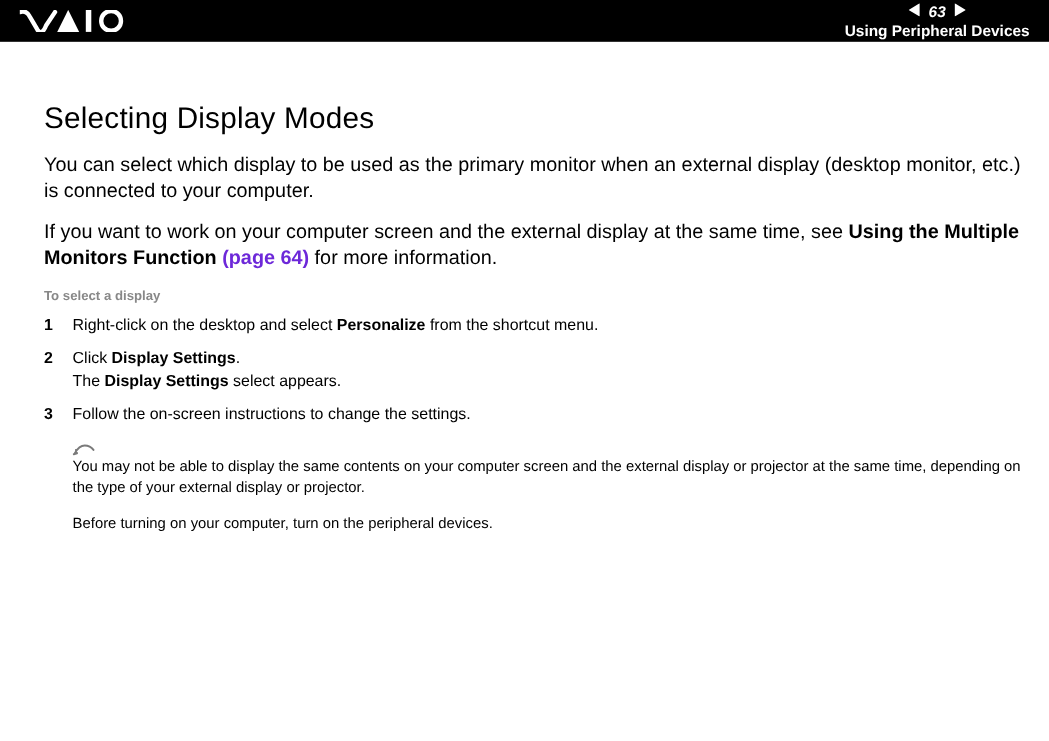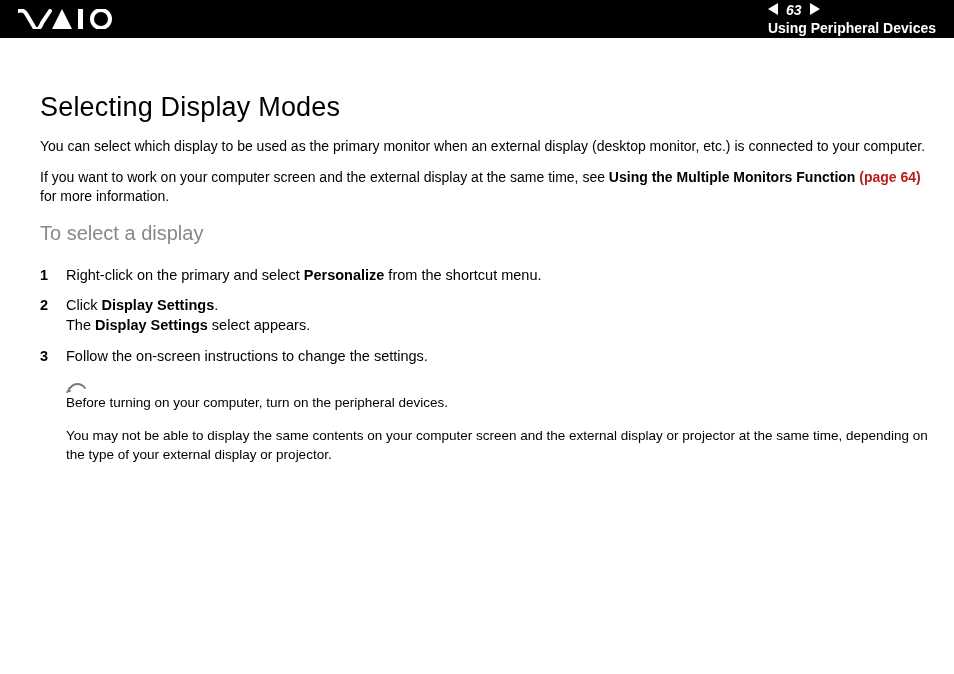--- a/index.html
+++ b/index.html
@@ -39,48 +39,48 @@
     font-size: 14px;
   }
   .section-name {
     font-weight: bold;
     font-size: 14px;
     color: #fff;
   }
   .header-right-inner {
     display: flex;
     flex-direction: column;
-    align-items: flex-start;
+    align-items: center;
     gap: 2px;
   }
   .content {
     padding: 54px 24px 0 40px;
   }
   h1 {
     font-size: 27px;
     font-weight: 400;
     margin-bottom: 14px;
     letter-spacing: 0.2px;
   }
   .intro p {
-    font-size: 14px;
+    font-size: 18px;
     line-height: 1.35;
     margin-bottom: 12px;
   }
   .intro .bold { font-weight: bold; }
   .link {
-    color: #b91c1c;
+    color: #6d28d9;
     font-weight: bold;
   }
   h2 {
-    font-size: 20px;
-    font-weight: 400;
+    font-size: 12px;
+    font-weight: 700;
     color: #888;
     margin-top: 16px;
-    margin-bottom: 20px;
+    margin-bottom: 10px;
   }
   .steps {
     font-size: 14.5px;
   }
   .step {
     display: flex;
     margin-bottom: 10px;
     line-height: 1.4;
   }
   .step-num {
@@ -143,34 +143,34 @@
     <p>
       <span>If you want to work on your computer screen and the external display at the same time, see </span><span class="bold"><span>Using the Multiple Monitors Function </span><span class="link">(page 64)</span></span><span> for more information.</span>
     </p>
   </div>
 
   <h2>To select a display</h2>
 
   <div class="steps" id="steps-container">
       <div class="step">
         <div class="step-num">1</div>
-        <div class="step-text"><span>Right-click on the primary and select </span><span class="bold">Personalize</span><span> from the shortcut menu.</span></div>
+        <div class="step-text"><span>Right-click on the desktop and select </span><span class="bold">Personalize</span><span> from the shortcut menu.</span></div>
       </div>
       <div class="step">
         <div class="step-num">2</div>
         <div class="step-text"><span>Click </span><span class="bold">Display Settings</span><span>.</span><br><span>The </span><span class="bold">Display Settings</span><span> select appears.</span></div>
       </div>
       <div class="step">
         <div class="step-num">3</div>
         <div class="step-text"><span>Follow the on-screen instructions to change the settings.</span></div>
       </div>
     </div>
 
   <div class="note-section">
     <div class="note-icon">
       <svg width="22" height="14" viewBox="0 0 22 14">
         <path d="M 2 11 Q 6 4 11 4 Q 16 4 19 8 M 4 11 L 1 12 M 4 11 L 3 8" stroke="#7a7a7a" stroke-width="1.8" fill="none" stroke-linecap="round"></path>
       </svg>
     </div>
+    <p class="note-text">You may not be able to display the same contents on your computer screen and the external display or projector at the same time, depending on the type of your external display or projector.</p>
     <p class="note-text">Before turning on your computer, turn on the peripheral devices.</p>
-    <p class="note-text">You may not be able to display the same contents on your computer screen and the external display or projector at the same time, depending on the type of your external display or projector.</p>
   </div>
 </div>
 
 </body></html>

